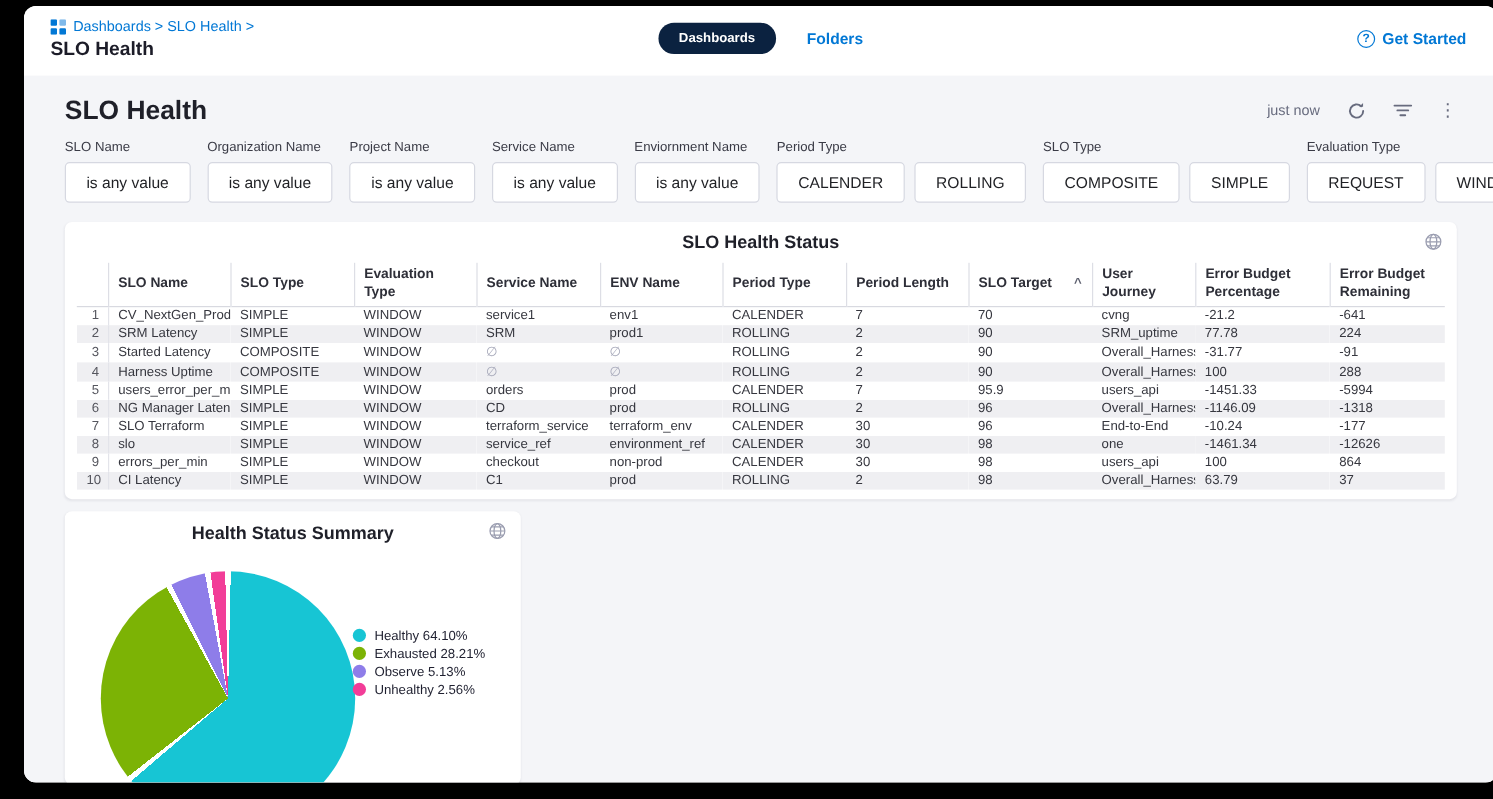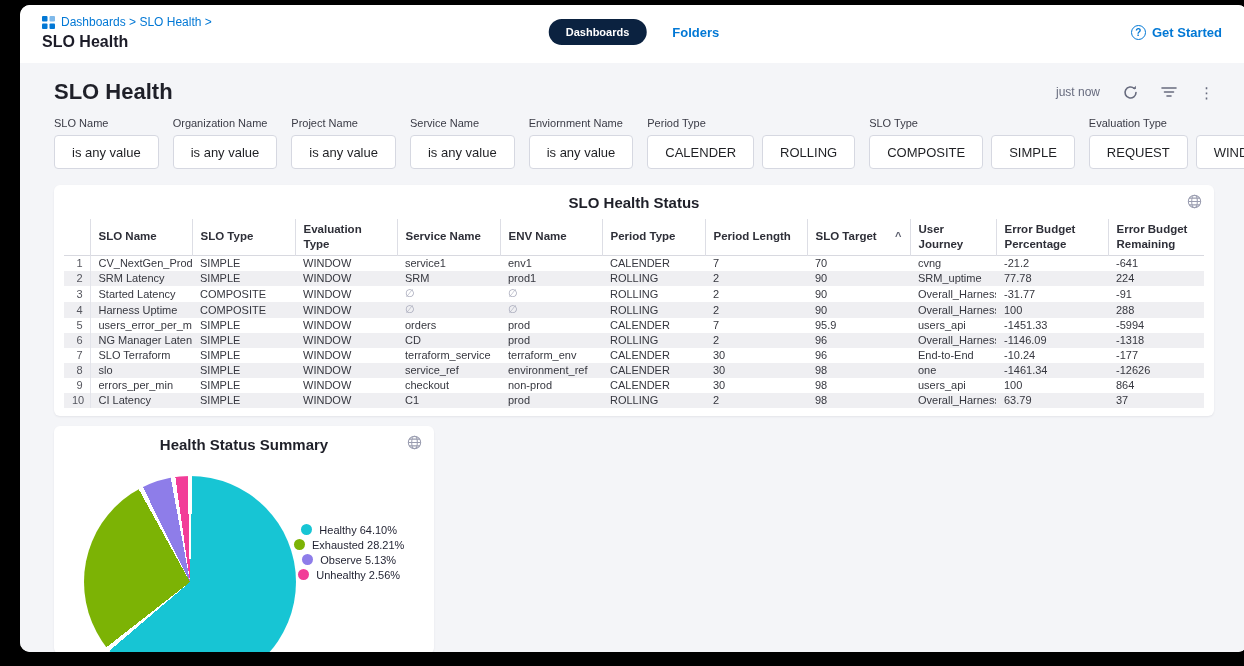--- a/index.html
+++ b/index.html
@@ -43,21 +43,21 @@
   thead tr { border-bottom:1px solid #d8d9e0; }
   td { font-size:11px; color:#36373f; padding:1.5px 8px; white-space:nowrap; overflow:hidden; }
   td.rownum { text-align:right; color:#55565e; border-right:1px solid #e3e4ea; padding-right:7px; }
   tbody tr:nth-child(even) { background:#efeff2; }
   td.null-val { color:#a7a9ba; }
 
   
   .pie-card { position:relative; margin-top:10px; background:#fff; border-radius:6px; box-shadow:0 1px 2px rgba(40,41,61,.08); width:380px; height:228px; overflow:hidden; padding-top:10px; }
   .pie { position:absolute; left:30px; top:50px; width:212px; height:212px; border-radius:50%; }
   .legend { position:absolute; left:240px; top:98px; display:flex; flex-direction:column; gap:3px; }
-  .legend-item { display:flex; align-items:center; gap:7px; cursor:pointer;justify-content:center; }
+  .legend-item { display:flex; align-items:center; gap:7px; cursor:pointer; }
   .legend-dot { width:11px; height:11px; border-radius:50%; flex:none; }
   .legend-text { font-size:11px; color:#1f2030; white-space:nowrap; }
 </style>
 </head>
 <body>
 
 <div class="app">
 
   <div class="top-header">
     <div class="breadcrumb-row">

